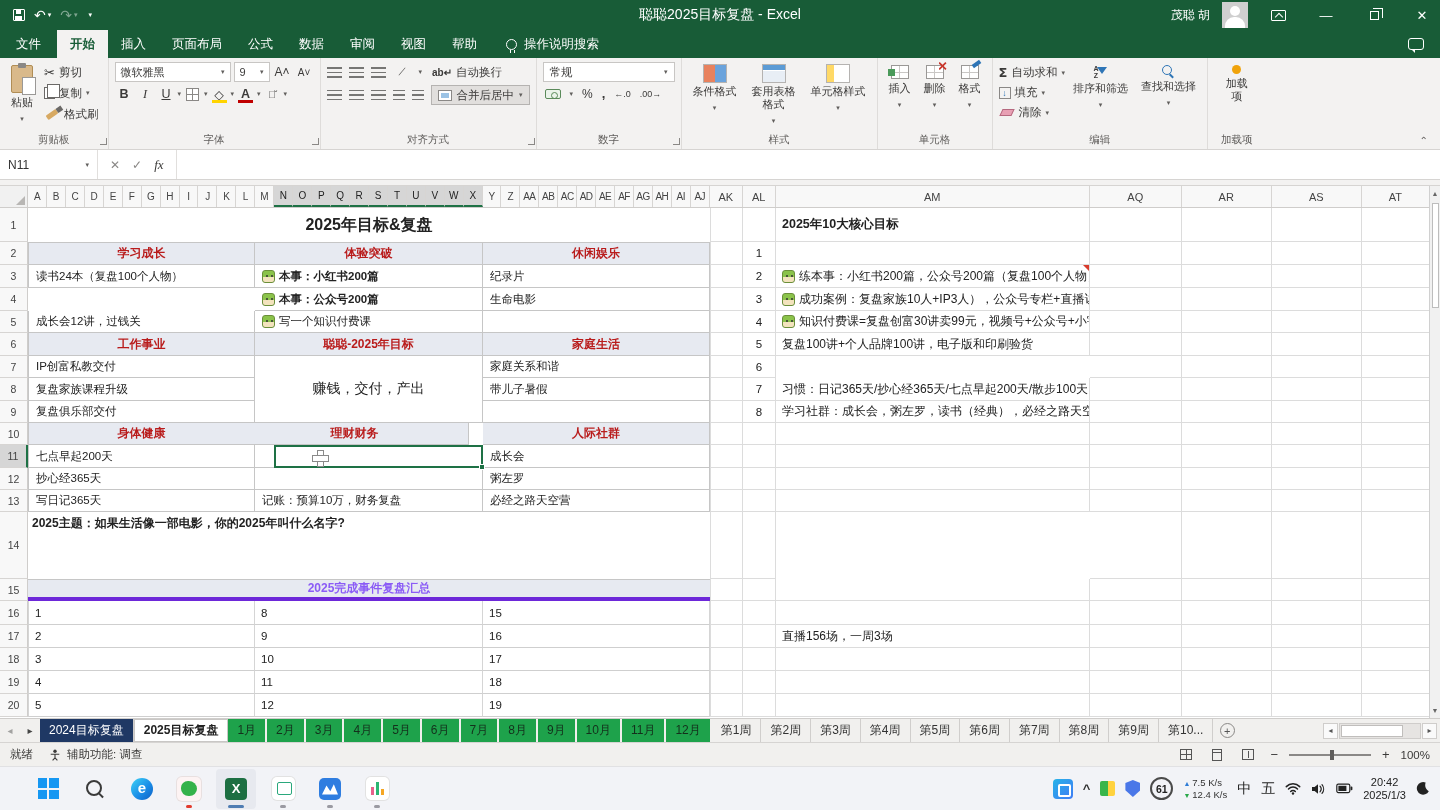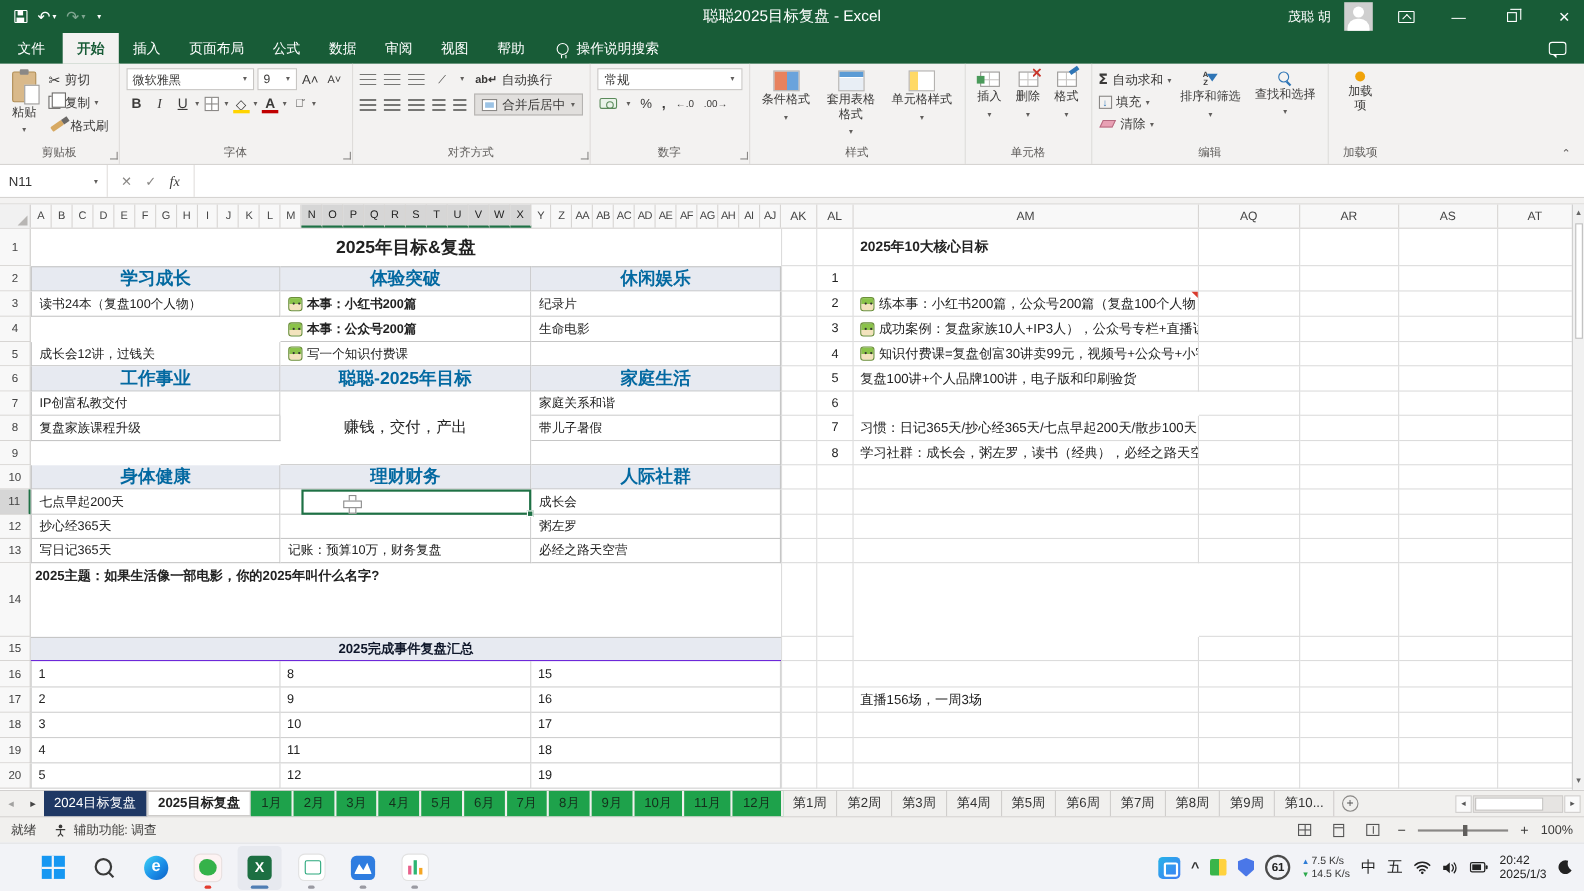--- a/index.html
+++ b/index.html
@@ -113,25 +113,25 @@
   .corner::after{content:"";position:absolute;right:2px;bottom:2px;border-left:9px solid transparent;border-bottom:9px solid #b8b6b4}
   .colh{border-right:1px solid #d7d5d3;display:flex;align-items:center;justify-content:center;height:100%;letter-spacing:-.5px;overflow:hidden}
   .colh.wide{font-size:11px;letter-spacing:0}
   .colh.sel{background:#d6d6d6;border-bottom:2px solid #1e7145;color:#222}
   #gridwrap{position:relative;height:510px;background:#fff;overflow:hidden}
   .rowh{position:absolute;left:0;width:28px;background:#f8f8f8;border-bottom:1px solid #d7d5d3;border-right:1px solid #cfcdcb;font-size:10.5px;color:#444;display:flex;align-items:center;justify-content:center}
   .rowh.sel{background:#d6d6d6;border-right:2px solid #1e7145}
   .cell{position:absolute;font-size:11.5px;color:#222;display:flex;align-items:center;white-space:nowrap;overflow:hidden}
   .rcell{border-right:1px solid #dcdcdc;border-bottom:1px solid #dcdcdc;padding:0 6px}
   .lcell{border-right:1px solid #c6c6c6;border-bottom:1px solid #c6c6c6;padding:0 7px;background:#fff}
-  .lhead{background:#e7eaf1;color:#0369a1;font-weight:700;justify-content:center;font-size:16px;border-right:1px solid #c6c6c6;border-bottom:1px solid #c6c6c6}
+  .lhead{background:#e7eaf1;color:#b91c1c;font-weight:700;justify-content:center;font-size:12px;border-right:1px solid #c6c6c6;border-bottom:1px solid #c6c6c6}
   .lnum{border-right:1px solid #d5d5d5;border-bottom:1px solid #cfcfcf;padding:0 6px}
   .ltitle{justify-content:center;font-size:16px;font-weight:700}
   .ltheme{display:block;font-weight:700;font-size:12px;padding:3px 4px}
-  .lsummary{background:#e7eaf1;color:#0f172a;font-weight:700;justify-content:center;font-size:12px;border-top:1px solid #c6c6c6;border-bottom:1px solid #6d28d9}
+  .lsummary{background:#e7eaf1;color:#8b5cf6;font-weight:700;justify-content:center;font-size:12px;border-top:1px solid #c6c6c6;border-bottom:4px solid #6d28d9}
   .mergecell{justify-content:center;font-size:14px;border-right:1px solid #c6c6c6;border-bottom:1px solid #c6c6c6;background:#fff}
   .bold{font-weight:700}
   .gem{width:13px;height:13px;border-radius:3px;border:1px solid #6b8f3a;background:linear-gradient(#8bc34a 0 52%,#f3e3bd 52%);margin-right:4px;flex:none;position:relative}
   .gem::before{content:"";position:absolute;left:2.5px;top:4px;width:2px;height:2px;border-radius:50%;background:#333;box-shadow:5px 0 #333}
   .redtri{position:absolute;right:0;top:0;width:0;height:0;border-left:6px solid transparent;border-top:6px solid #d83b2d}
   .mline{white-space:nowrap}
   .selbox{position:absolute;border:2px solid #1e7145;z-index:5}
   .handle{position:absolute;right:-4px;bottom:-4px;width:6px;height:6px;background:#1e7145;border:1px solid #fff}
   .curs{position:absolute;left:36px;top:3px;width:15px;height:15px}
   .curs::before{content:"";position:absolute;left:5px;top:0;width:5px;height:15px;background:#fff;border:1px solid #8a8a8a}
@@ -198,21 +198,21 @@
   .tr-clip{width:20px;height:20px;border-radius:4px;background:linear-gradient(135deg,#27b3e8,#3f7bf5);position:relative}
   .tr-clip::after{content:"";position:absolute;left:5px;top:5px;width:9px;height:9px;border:2px solid #fff;border-radius:2px}
   .tr-chev{font-size:13px;font-weight:700;color:#333}
   .tr-green{width:15px;height:15px;border-radius:2px;background:linear-gradient(90deg,#39b54a 55%,#ffd23e 55%)}
   .tr-shield{width:15px;height:17px;background:#4a77e8;clip-path:polygon(50% 0,100% 18%,100% 60%,50% 100%,0 60%,0 18%)}
   .tr-score{width:23px;height:23px;border-radius:50%;border:2px solid #4a4a4a;display:flex;align-items:center;justify-content:center;font-size:10.5px;font-weight:700}
   .net{display:flex;flex-direction:column;line-height:11px;font-size:9.5px;color:#333;align-items:flex-start}
   .net .mk-up{color:#2e7cd6;font-size:7px;margin-right:2px}
   .net .mk-dn{color:#2aa84a;font-size:7px;margin-right:2px}
   .ime{font-size:14px}
-  .clock{display:flex;flex-direction:column;align-items:flex-start;line-height:12.5px;font-size:11px}
+  .clock{display:flex;flex-direction:column;align-items:center;line-height:12.5px;font-size:11px}
 </style>
 </head>
 <body>
 
 <div id="app">
 
   <div id="titlebar">
     <div class="qat">
       <span class="qat-btn">
           <span class="ic-save"></span>
@@ -754,23 +754,26 @@
       <div class="cell mergecell" style="left: 255px; top: 148px; width: 228px; height: 67px;">赚钱，交付，产出</div>
       <div class="cell lcell" style="left: 483px; top: 148px; width: 227px; height: 22px;">
         <span>家庭关系和谐</span>
       </div>
       <div class="cell lcell" style="left: 28px; top: 170px; width: 227px; height: 23px; border-left: 1px solid rgb(198, 198, 198);">
         <span>复盘家族课程升级</span>
       </div>
       <div class="cell lcell" style="left: 483px; top: 170px; width: 227px; height: 23px;">
         <span>带儿子暑假</span>
       </div>
+      <div class="cell lcell" style="left: 28px; top: 193px; width: 227px; height: 22px; border-left: 1px solid rgb(198, 198, 198);">
+        <span>复盘俱乐部交付</span>
+      </div>
       <div class="cell lcell" style="left: 483px; top: 193px; width: 227px; height: 22px;"></div>
       <div class="cell lhead" style="left: 28px; top: 215px; width: 227px; height: 22px; border-left: 1px solid rgb(198, 198, 198);">身体健康</div>
-      <div class="cell lhead" style="left: 255px; top: 215px; width: 228px; height: 22px;">理财财务</div>
+      <div class="cell lhead" style="left: 241px; top: 215px; width: 228px; height: 22px;">理财财务</div>
       <div class="cell lhead" style="left: 483px; top: 215px; width: 227px; height: 22px;">人际社群</div>
       <div class="cell lcell" style="left: 28px; top: 237px; width: 227px; height: 23px; border-left: 1px solid rgb(198, 198, 198); align-items: center;">
         <span>七点早起200天</span>
       </div>
       <div class="cell lcell" style="left: 255px; top: 237px; width: 228px; height: 23px;"></div>
       <div class="cell lcell" style="left: 483px; top: 237px; width: 227px; height: 23px;">
         <span>成长会</span>
       </div>
       <div class="cell lcell" style="left: 28px; top: 260px; width: 227px; height: 22px; border-left: 1px solid rgb(198, 198, 198);">
         <span>抄心经365天</span>
@@ -915,21 +918,21 @@
         </div>
       </div>
     <div id="tray">
       <span class="tr-clip"></span>
       <span class="tr-chev">^</span>
       <span class="tr-green"></span>
       <span class="tr-shield"></span>
       <span class="tr-score">61</span>
       <span class="net">
         <span><span class="mk-up">▲</span><span>7.5 K/s</span></span>
-        <span><span class="mk-dn">▼</span><span>14.5 K/s</span></span>
+        <span><span class="mk-dn">▼</span><span>12.4 K/s</span></span>
       </span>
       <span class="ime">中</span>
       <span class="ime">五</span>
       <svg width="16" height="13" viewBox="0 0 16 13">
           <path d="M1.3 4.6a9.5 9.5 0 0 1 13.4 0M3.5 7a6.3 6.3 0 0 1 9 0M5.7 9.4a3.2 3.2 0 0 1 4.6 0" stroke="#222" stroke-width="1.5" fill="none" stroke-linecap="round"></path>
           <circle cx="8" cy="11.5" r="1.2" fill="#222"></circle>
         </svg>
       <svg width="15" height="12" viewBox="0 0 15 12">
           <path d="M1 4h2.6L7 1.2v9.6L3.6 8H1z" fill="#222"></path>
           <path d="M9 3.2a4.2 4.2 0 0 1 0 5.6M11 1.6a6.8 6.8 0 0 1 0 8.8" stroke="#222" stroke-width="1.2" fill="none" stroke-linecap="round"></path>

